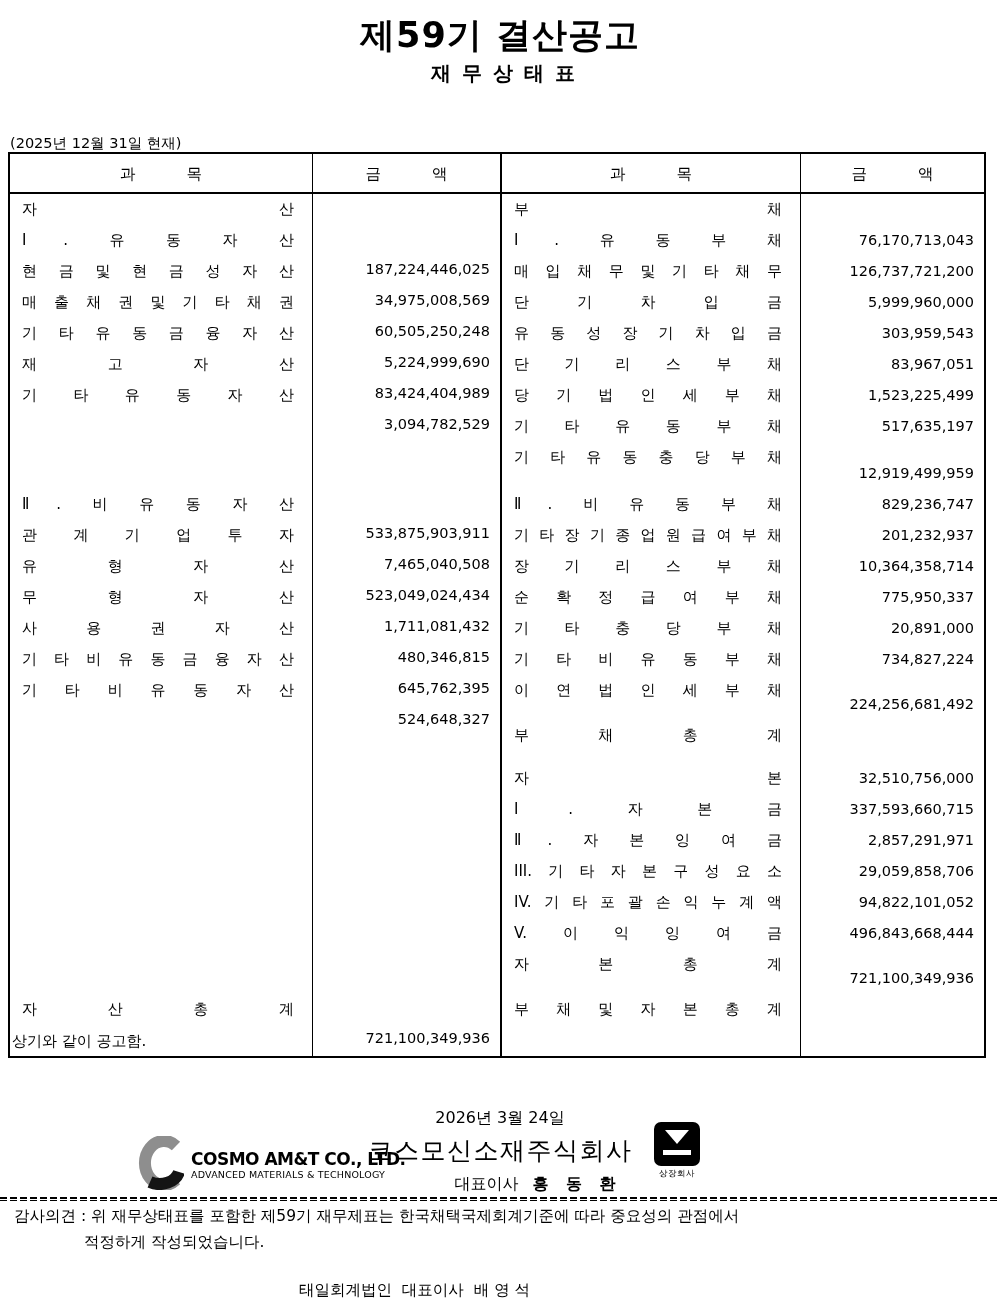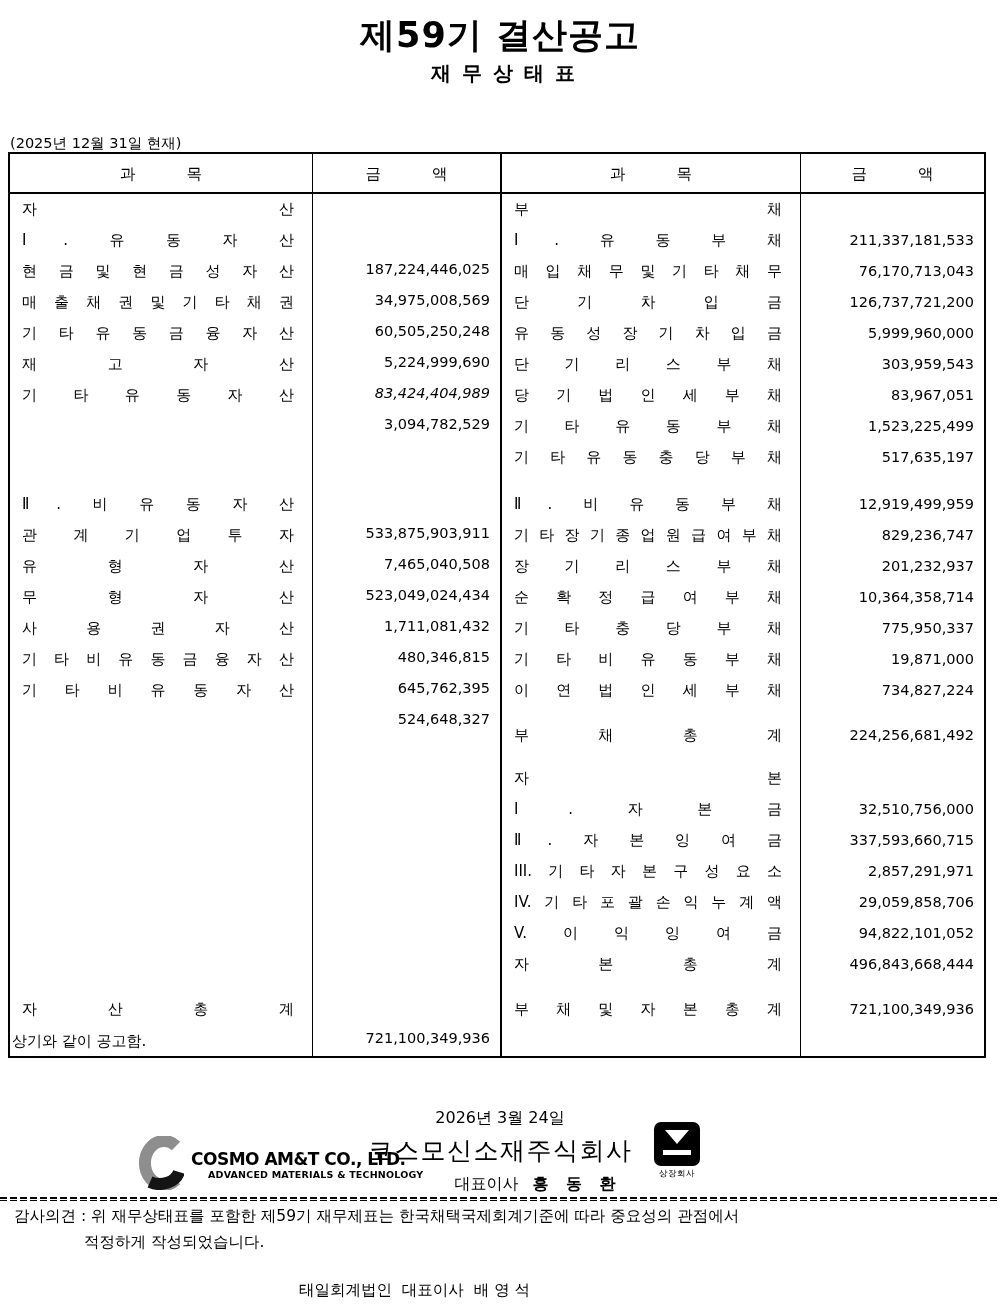--- a/index.html
+++ b/index.html
@@ -33,21 +33,21 @@
   .announce { position:absolute; top:1100px; left:0; width:1000px; height:98px; }
   .ann-date { position:absolute; top:8px; left:0; width:1000px; text-align:center; font-size:16px; }
   .company  { position:absolute; top:34px; left:0; width:1000px; text-align:center;
               font-size:25px; letter-spacing:1.5px; }
   .ceo      { position:absolute; top:74px; left:0; width:1000px; text-align:center;
               font-size:16px; padding-left:76px; box-sizing:border-box; }
   .ceo .nm  { font-weight:bold; letter-spacing:6px; margin-left:14px; }
 
   .logo { position:absolute; left:138px; top:36px; display:flex; align-items:center; gap:7px; }
   .logo-l1 { font-size:17px; font-weight:bold; letter-spacing:-0.5px; line-height:19px; }
-  .logo-l2 { font-size:9.5px; font-weight:bold; letter-spacing:0.2px; line-height:11px;margin-left:17px; }
+  .logo-l2 { font-size:9.5px; font-weight:normal; letter-spacing:0.2px; line-height:11px; }
 
   .seal { position:absolute; left:652px; top:22px; width:50px; text-align:center; }
   .seal-box { width:46px; height:44px; background:#000; border-radius:7px;
               position:relative; margin:0 auto; }
   .seal-tri { position:absolute; top:8px; left:50%; transform:translateX(-50%);
               width:0; height:0; border-left:12px solid transparent;
               border-right:12px solid transparent; border-top:14px solid #fff; }
   .seal-bar { position:absolute; top:28px; left:50%; transform:translateX(-50%);
               width:28px; height:5px; background:#fff; }
   .seal-cap { font-size:8.5px; margin-top:2px; letter-spacing:0.5px; }
@@ -108,21 +108,21 @@
       <div class="cell lbl" style="height: 31px; line-height: 31px;"></div>
       <div class="spc" style="height: 14px;"></div>
       <div class="cell lbl" style="height: 31px; line-height: 31px;">자 산 총 계</div>
     </div>
   <div class="bodycol b2">
       <div class="cell amt" style="height: 31px; line-height: 31px;"></div>
       <div class="cell amt" style="height: 31px; line-height: 31px; margin-top: 29px;">187,224,446,025</div>
       <div class="cell amt" style="height: 31px; line-height: 31px;">34,975,008,569</div>
       <div class="cell amt" style="height: 31px; line-height: 31px;">60,505,250,248</div>
       <div class="cell amt" style="height: 31px; line-height: 31px;">5,224,999,690</div>
-      <div class="cell amt" style="height: 31px; line-height: 31px; font-style: italic;">83,424,404,989</div>
+      <div class="cell amt" style="height: 31px; line-height: 31px;">83,424,404,989</div>
       <div class="cell amt" style="height: 31px; line-height: 31px;">3,094,782,529</div>
       <div class="cell amt" style="height: 31px; line-height: 31px;"></div>
       <div class="cell amt" style="height: 31px; line-height: 31px;"></div>
       <div class="spc" style="height: 16px;"></div>
       <div class="cell amt" style="height: 31px; line-height: 31px;">533,875,903,911</div>
       <div class="cell amt" style="height: 31px; line-height: 31px;">7,465,040,508</div>
       <div class="cell amt" style="height: 31px; line-height: 31px;">523,049,024,434</div>
       <div class="cell amt" style="height: 31px; line-height: 31px;">1,711,081,432</div>
       <div class="cell amt" style="height: 31px; line-height: 31px;">480,346,815</div>
       <div class="cell amt" style="height: 31px; line-height: 31px;">645,762,395</div>
@@ -166,35 +166,34 @@
       <div class="cell lbl" style="height: 31px; line-height: 31px;">Ⅱ. 자 본 잉 여 금</div>
       <div class="cell lbl" style="height: 31px; line-height: 31px;">III. 기 타 자 본 구 성 요 소</div>
       <div class="cell lbl" style="height: 31px; line-height: 31px;">IV. 기 타 포 괄 손 익 누 계 액</div>
       <div class="cell lbl" style="height: 31px; line-height: 31px;">V. 이 익 잉 여 금</div>
       <div class="cell lbl" style="height: 31px; line-height: 31px;">자 본 총 계</div>
       <div class="spc" style="height: 14px;"></div>
       <div class="cell lbl" style="height: 31px; line-height: 31px;">부 채 및 자 본 총 계</div>
     </div>
   <div class="bodycol">
       <div class="cell amt" style="height: 31px; line-height: 31px;"></div>
-      <div class="cell amt" style="height: 31px; line-height: 31px;">211,337,181,533</div>
       <div class="cell amt" style="height: 31px; line-height: 31px;">76,170,713,043</div>
       <div class="cell amt" style="height: 31px; line-height: 31px;">126,737,721,200</div>
       <div class="cell amt" style="height: 31px; line-height: 31px;">5,999,960,000</div>
       <div class="cell amt" style="height: 31px; line-height: 31px;">303,959,543</div>
       <div class="cell amt" style="height: 31px; line-height: 31px;">83,967,051</div>
       <div class="cell amt" style="height: 31px; line-height: 31px;">1,523,225,499</div>
       <div class="cell amt" style="height: 31px; line-height: 31px;">517,635,197</div>
       <div class="spc" style="height: 16px;"></div>
       <div class="cell amt" style="height: 31px; line-height: 31px;">12,919,499,959</div>
       <div class="cell amt" style="height: 31px; line-height: 31px;">829,236,747</div>
       <div class="cell amt" style="height: 31px; line-height: 31px;">201,232,937</div>
       <div class="cell amt" style="height: 31px; line-height: 31px;">10,364,358,714</div>
       <div class="cell amt" style="height: 31px; line-height: 31px;">775,950,337</div>
-      <div class="cell amt" style="height: 31px; line-height: 31px;">19,871,000</div>
+      <div class="cell amt" style="height: 31px; line-height: 31px;">20,891,000</div>
       <div class="cell amt" style="height: 31px; line-height: 31px;">734,827,224</div>
       <div class="spc" style="height: 14px;"></div>
       <div class="cell amt" style="height: 31px; line-height: 31px;">224,256,681,492</div>
       <div class="spc" style="height: 12px;"></div>
       <div class="cell amt" style="height: 31px; line-height: 31px;"></div>
       <div class="cell amt" style="height: 31px; line-height: 31px;">32,510,756,000</div>
       <div class="cell amt" style="height: 31px; line-height: 31px;">337,593,660,715</div>
       <div class="cell amt" style="height: 31px; line-height: 31px;">2,857,291,971</div>
       <div class="cell amt" style="height: 31px; line-height: 31px;">29,059,858,706</div>
       <div class="cell amt" style="height: 31px; line-height: 31px;">94,822,101,052</div>

